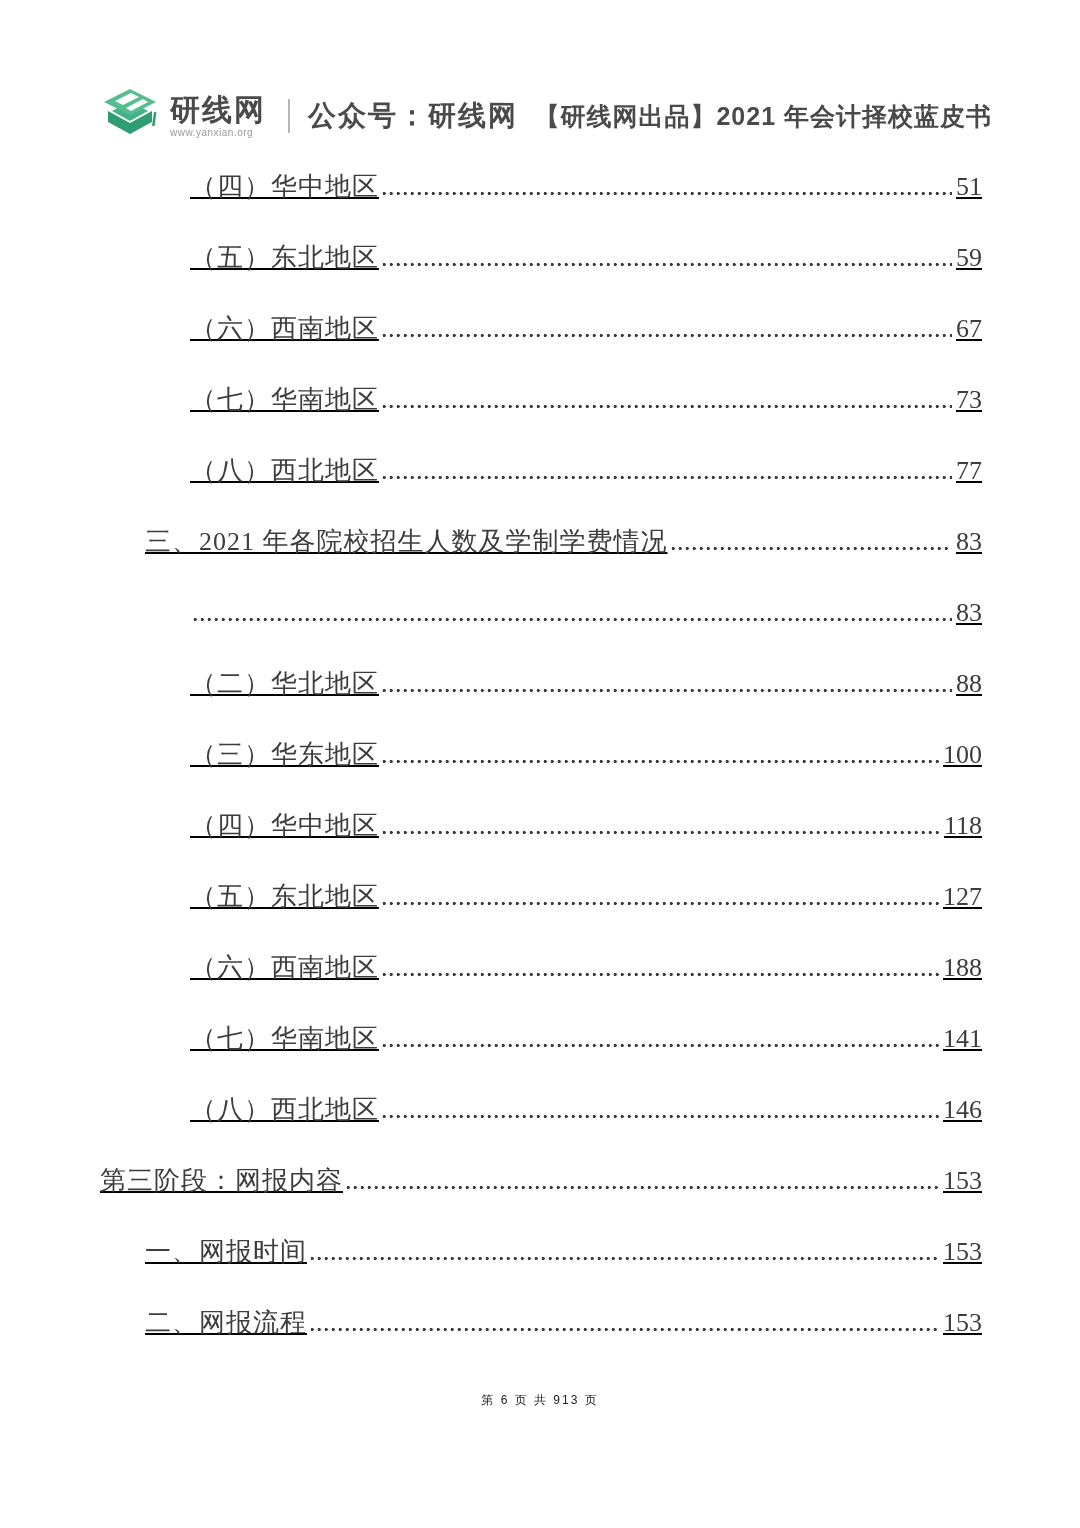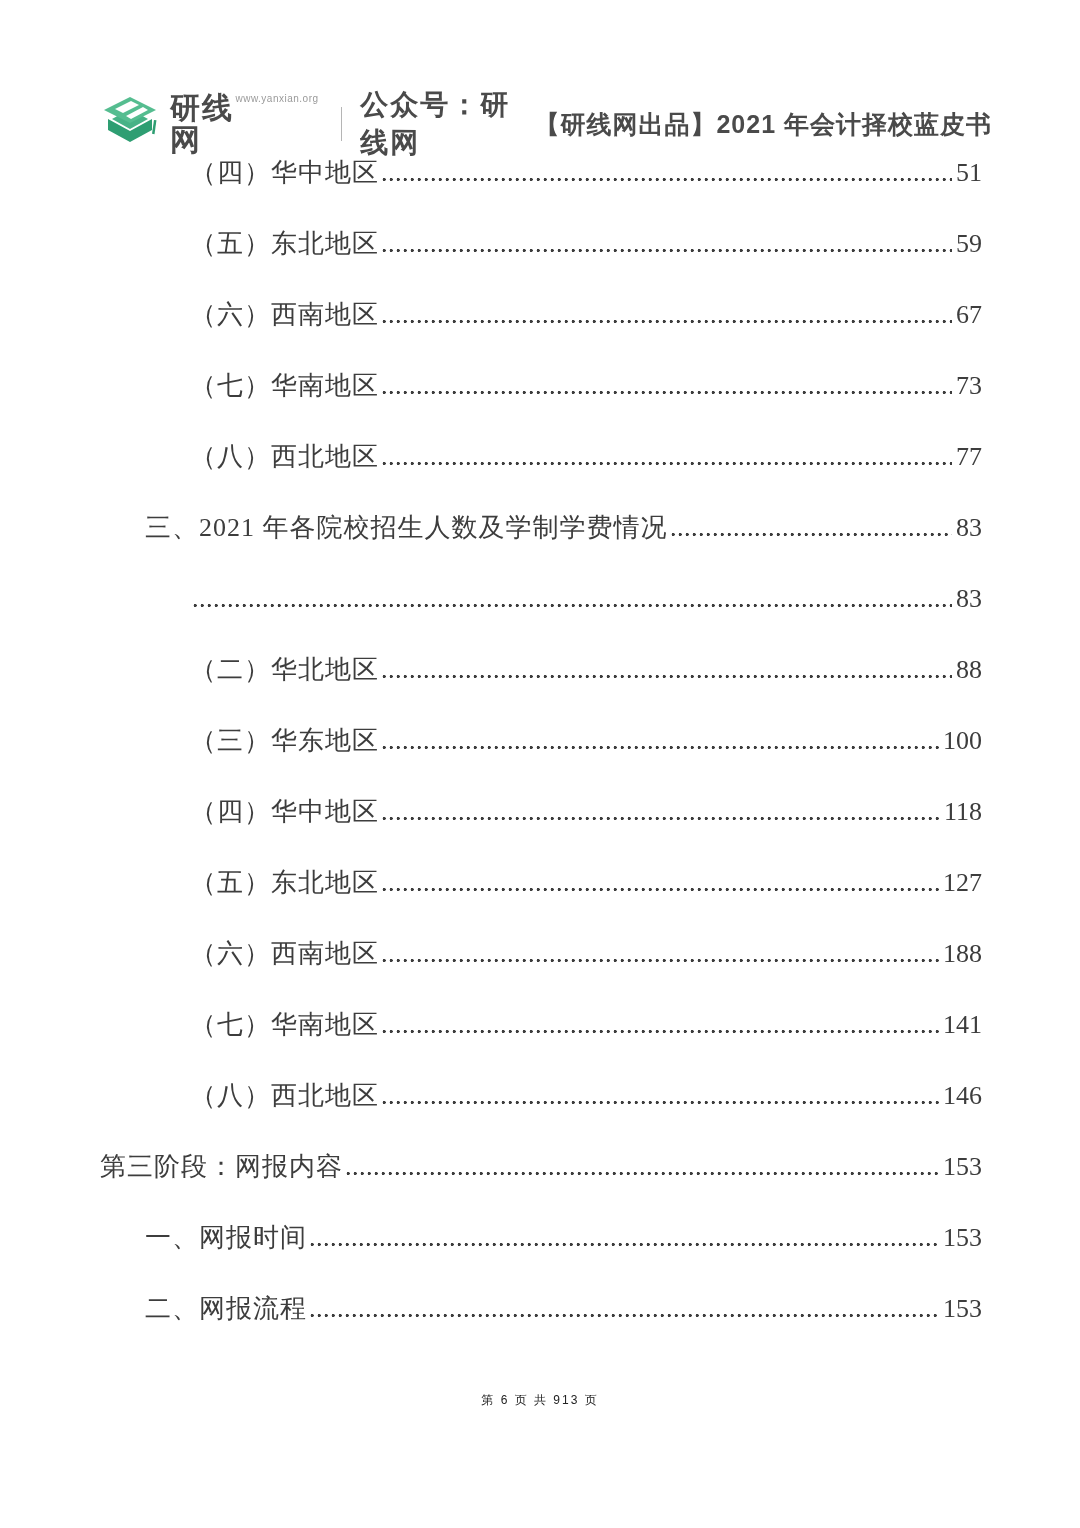--- a/index.html
+++ b/index.html
@@ -21,21 +21,21 @@
     top: 86px;
     left: 100px;
     right: 88px;
     display: flex;
     justify-content: space-between;
     align-items: center;
     font-family: "Liberation Sans", "DejaVu Sans", sans-serif;
   }
   .brand { display: flex; align-items: center; }
   .logo-mark { width: 60px; height: 60px; flex: 0 0 auto; }
-  .brand-text { margin-left: 10px; display: flex; flex-direction: row; }
+  .brand-text { margin-left: 10px; display: flex; flex-direction: column; }
   .brand-name {
     font-size: 30px;
     font-weight: bold;
     color: #4a4a4a;
     letter-spacing: 2px;
     line-height: 32px;
   }
   .brand-url {
     font-size: 10px;
     color: #9a9a9a;
@@ -58,23 +58,24 @@
     font-size: 25px;
     color: #4a4a4a;
     font-weight: bold;
     letter-spacing: 1px;
     white-space: nowrap;
   }
 
   
   .toc {
     position: absolute;
-    top: 158px;
+    top: 172px;
     left: 100px;
     width: 882px;
+    text-decoration: underline;
   }
   .toc-row {
     display: flex;
     align-items: flex-end;
     margin-bottom: 42px;
     color: #3d3d3d;
     font-size: 26px;
     line-height: 29px;
   }
   .toc-row.lv1 { padding-left: 45px; justify-content: center; }

